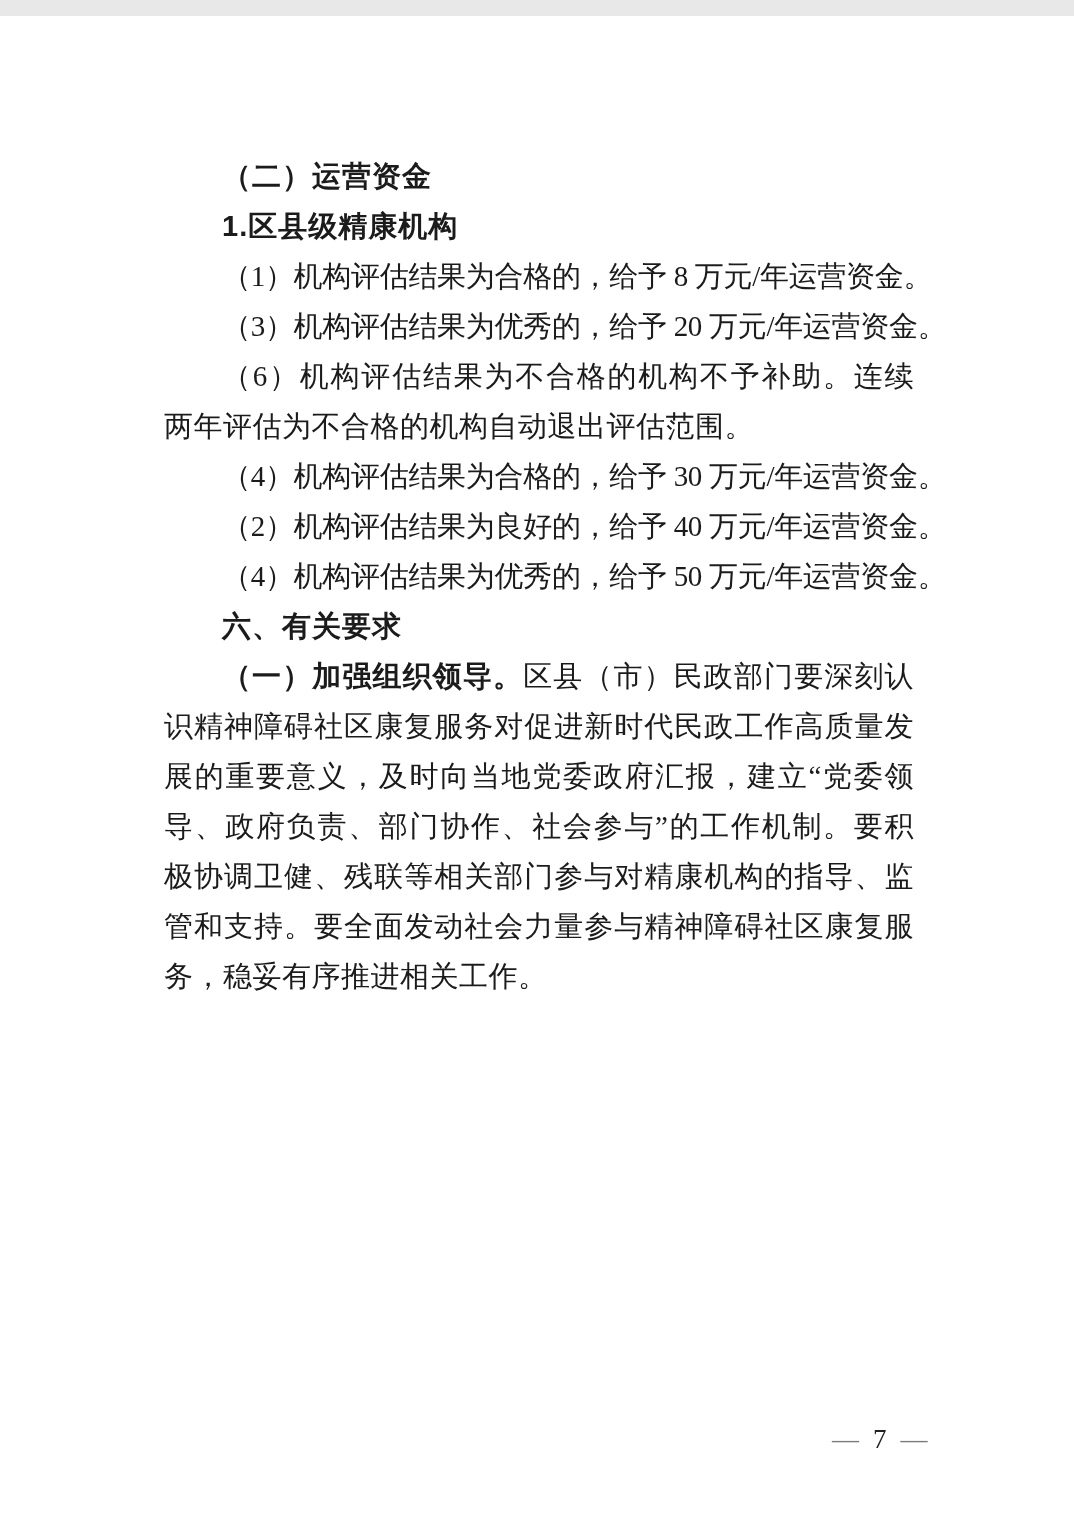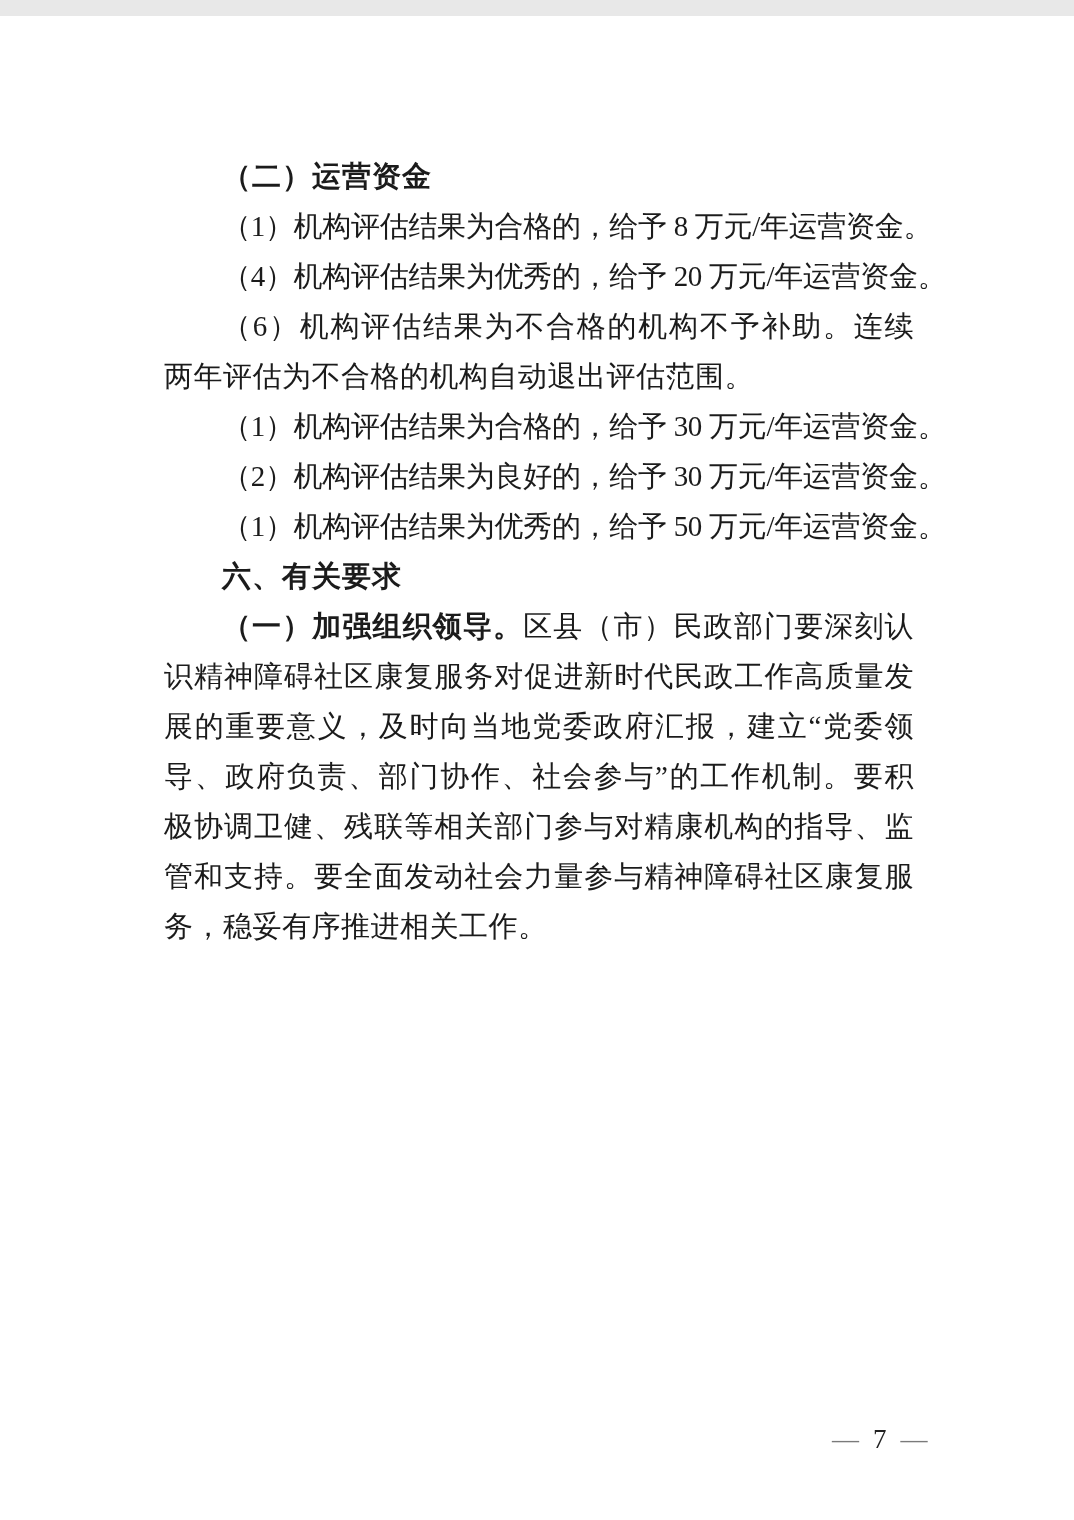--- a/index.html
+++ b/index.html
@@ -52,34 +52,35 @@
   .footer .num{margin:0 14px;}
 </style>
 </head>
 <body>
 
 <div class="page">
   <div class="content">
 
     <p class="para heading">（二）运营资金</p>
 
+    <p class="para heading">1.区县级精康机构</p>
 
     <p class="para item">（1）机构评估结果为合格的，给予 8 万元/年运营资金。</p>
 
 
-    <p class="para item">（4）机构评估结果为优秀的，给予 20 万元/年运营资金。</p>
+    <p class="para item">（3）机构评估结果为优秀的，给予 20 万元/年运营资金。</p>
 
     <p class="para">（6）机构评估结果为不合格的机构不予补助。连续两年评估为不合格的机构自动退出评估范围。</p>
 
 
-    <p class="para item">（1）机构评估结果为合格的，给予 30 万元/年运营资金。</p>
+    <p class="para item">（4）机构评估结果为合格的，给予 30 万元/年运营资金。</p>
 
-    <p class="para item">（2）机构评估结果为良好的，给予 30 万元/年运营资金。</p>
+    <p class="para item">（2）机构评估结果为良好的，给予 40 万元/年运营资金。</p>
 
-    <p class="para item">（1）机构评估结果为优秀的，给予 50 万元/年运营资金。</p>
+    <p class="para item">（4）机构评估结果为优秀的，给予 50 万元/年运营资金。</p>
 
 
     <p class="para heading">六、有关要求</p>
 
     <p class="para"><span class="lead">（一）加强组织领导。</span><span>区县（市）民政部门要深刻认识精神障碍社区康复服务对促进新时代民政工作高质量发展的重要意义，及时向当地党委政府汇报，建立“党委领导、政府负责、部门协作、社会参与”的工作机制。要积极协调卫健、残联等相关部门参与对精康机构的指导、监管和支持。要全面发动社会力量参与精神障碍社区康复服务，稳妥有序推进相关工作。</span></p>
 
 
   </div>
 
   <div class="footer"><span class="dash">—</span><span class="num">7</span><span class="dash">—</span></div>

